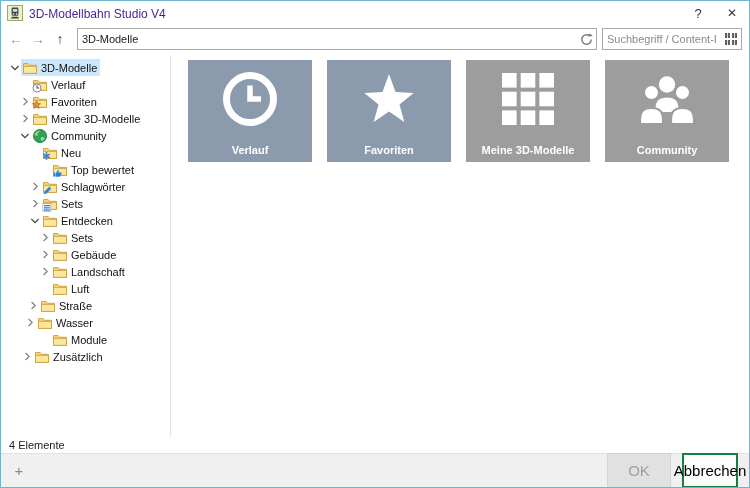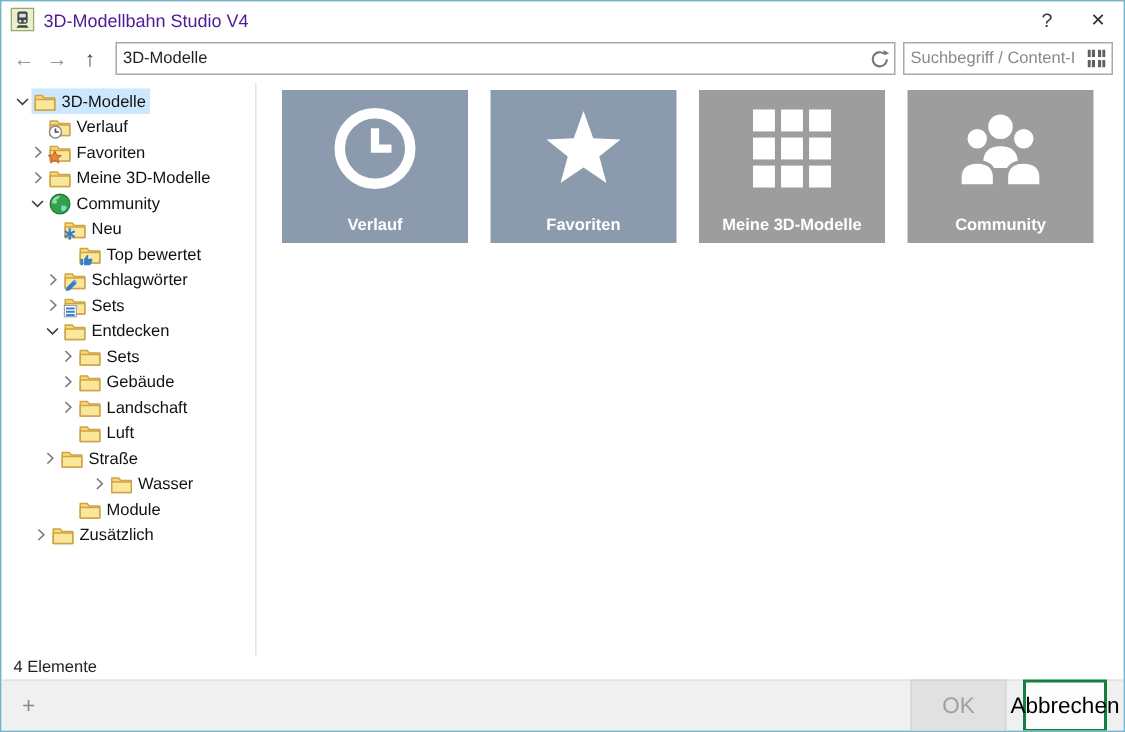--- a/index.html
+++ b/index.html
@@ -355,21 +355,21 @@
           <span class="hl">
             <span class="tree-icon">
               <svg width="16" height="16" viewBox="0 0 16 16">
                 <path d="M1.5 3.6 h4.6 l1.4 1.7 h7 v8.1 h-13 z" fill="#ffd76e" stroke="#cda448" stroke-width="1" stroke-linejoin="round"></path>
                 <path d="M1.5 6.3 h13 v7.1 h-13 z" fill="#fbe79c" stroke="#cda448" stroke-width="1" stroke-linejoin="round"></path>
               </svg>
             </span>
             <span>Straße</span>
           </span>
         </div>
-        <div class="tree-row" style="padding-left: 59px; text-align: center;">
+        <div class="tree-row" style="padding-left: 23px; text-align: center;">
           <span class="chevron">
             <svg width="9" height="9" viewBox="0 0 9 9">
               <path d="M2.6 1 L6.2 4.5 L2.6 8" fill="none" stroke="#7a7a7a" stroke-width="1.1"></path>
             </svg>
           </span>
           <span class="hl">
             <span class="tree-icon">
               <svg width="16" height="16" viewBox="0 0 16 16">
                 <path d="M1.5 3.6 h4.6 l1.4 1.7 h7 v8.1 h-13 z" fill="#ffd76e" stroke="#cda448" stroke-width="1" stroke-linejoin="round"></path>
                 <path d="M1.5 6.3 h13 v7.1 h-13 z" fill="#fbe79c" stroke="#cda448" stroke-width="1" stroke-linejoin="round"></path>

